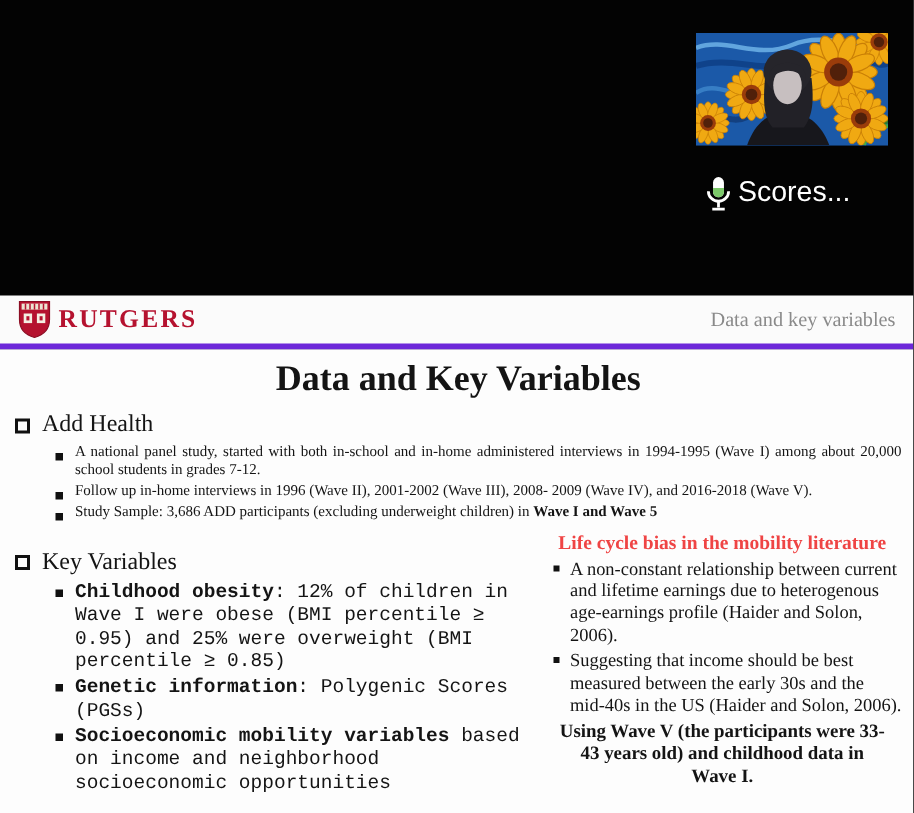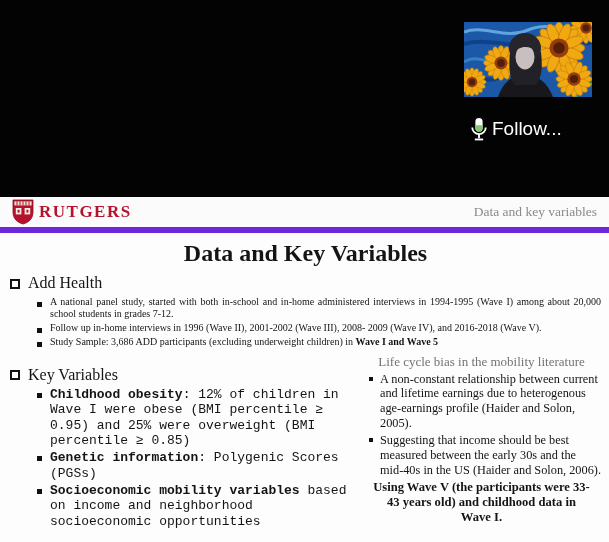--- a/index.html
+++ b/index.html
@@ -8,21 +8,21 @@
   .screen { position:relative; width:609px; height:542px; background:#030303; overflow:hidden; }
 
   
   .webcam { position:absolute; left:464px; top:22px; width:128px; height:75px; overflow:hidden; background:#1b59a8; }
   .webcam svg { display:block; }
   .name-row { position:absolute; left:468px; top:114px; height:30px; display:flex; align-items:center; gap:2px;
               color:#fff; font-family:"Liberation Sans", sans-serif; font-size:19px; }
 
   
   .band { position:absolute; left:0; top:197px; width:609px; height:36px; background:#fbfbfb;
-          border-bottom:6px solid #6d28d9; display:flex; align-items:center; padding:0 12px; }
+          border-bottom:4px solid #6d28d9; display:flex; align-items:center; padding:0 12px; }
   .brand { color:#b5122f; font-size:17px; font-weight:600; letter-spacing:1.5px; margin-left:5px; }
   .band-title { margin-left:auto; color:#8a8a8a; font-size:13.5px; }
 
   
   .slide { position:absolute; left:0; top:233px; width:609px; height:309px; background:#fdfdfd; color:#141414; }
   .slide-inner { padding:7px 8px 0 10px; }
   .title { font-size:24px; font-weight:bold; text-align:center; line-height:1.1; margin-bottom:8px; }
 
   .sec-head { display:flex; align-items:center; gap:8px; font-size:16px; line-height:1.15; }
   .csq { width:10px; height:10px; border:2px solid #111; flex:0 0 auto; margin-top:1px; }
@@ -30,21 +30,21 @@
   ul.bl { list-style:none; margin:3px 0 5px 26px; }
   ul.bl li { position:relative; padding-left:14px; font-size:10px; line-height:1.22; margin-bottom:2px; }
   ul.bl li::before { content:""; position:absolute; left:1px; top:6px; width:5px; height:5px; background:#111; }
   ul.bl.wide li { text-align:justify; margin-right:0; }
   b { font-weight:bold; }
 
   .cols { display:flex; margin-top:2px; }
   .col-left { width:352px; padding-top:12px; }
   .col-left ul.bl li { font-size:13px; line-height:1.18;font-family:Liberation Mono, monospace; }
   .col-right { width:239px; }
-  .red-head { color:#737373; font-weight:normal; font-size:13px; text-align:center; margin-bottom:2px; }
+  .red-head { color:#ef4444; font-weight:bold; font-size:13px; text-align:center; margin-bottom:2px; }
   .col-right ul.bl { margin:0 0 2px 6px; }
   .col-right ul.bl li { font-size:12.3px; line-height:1.21; padding-left:12px; margin-bottom:2px; }
   .col-right ul.bl li::before { top:5px; width:4px; height:4px; }
   .note { font-weight:bold; font-size:12.6px; line-height:1.22; text-align:center; padding:0 10px; }
 </style>
 </head>
 <body>
 
 <div class="screen">
 
@@ -95,21 +95,21 @@
   </div>
 
   <div class="name-row">
     <svg width="22" height="27" viewBox="0 0 20 26">
       <rect x="6.5" y="2" width="7" height="13" rx="3.5" fill="#ffffff"></rect>
       <path d="M6.5,9 h7 v2.5 a3.5,3.5 0 0 1 -7,0 Z" fill="#7cc96a"></path>
       <path d="M3.5,11 a6.5,6.5 0 0 0 13,0" fill="none" stroke="#ffffff" stroke-width="1.8"></path>
       <line x1="10" y1="17.6" x2="10" y2="21.5" stroke="#ffffff" stroke-width="1.8"></line>
       <line x1="6" y1="22.6" x2="14" y2="22.6" stroke="#ffffff" stroke-width="1.8"></line>
     </svg>
-    <span>Follow...</span>
+    <span>Scores...</span>
   </div>
 
   <div class="band">
     <svg width="22" height="26" viewBox="0 0 22 26">
       <path d="M1,1 H21 V13 C21,20 16.5,23.5 11,25 C5.5,23.5 1,20 1,13 Z" fill="#b5122f" stroke="#8c0e24" stroke-width="0.8"></path>
       <rect x="2.4" y="2.4" width="17.2" height="4" fill="#ece4d2"></rect>
       <g stroke="#b5122f" stroke-width="1">
         <line x1="5" y1="2.4" x2="5" y2="6.4"></line>
           <line x1="8" y1="2.4" x2="8" y2="6.4"></line>
         <line x1="11" y1="2.4" x2="11" y2="6.4"></line>
@@ -163,21 +163,21 @@
             <li>
               <b>Socioeconomic mobility variables</b><span> based on income and neighborhood socioeconomic opportunities</span>
             </li>
           </ul>
         </div>
 
         <div class="col-right">
           <div class="red-head">Life cycle bias in the mobility literature</div>
           <ul class="bl">
             <li>
-              <span>A non-constant relationship between current and lifetime earnings due to heterogenous age-earnings profile (Haider and Solon, 2005).</span>
+              <span>A non-constant relationship between current and lifetime earnings due to heterogenous age-earnings profile (Haider and Solon, 2006).</span>
             </li>
             <li>
               <span>Suggesting that income should be best measured between the early 30s and the mid-40s in the US (Haider and Solon, 2006).</span>
             </li>
           </ul>
           <div class="note">Using Wave V (the participants were 33-43 years old) and childhood data in Wave I.</div>
         </div>
       </div>
     </div>
   </div>

